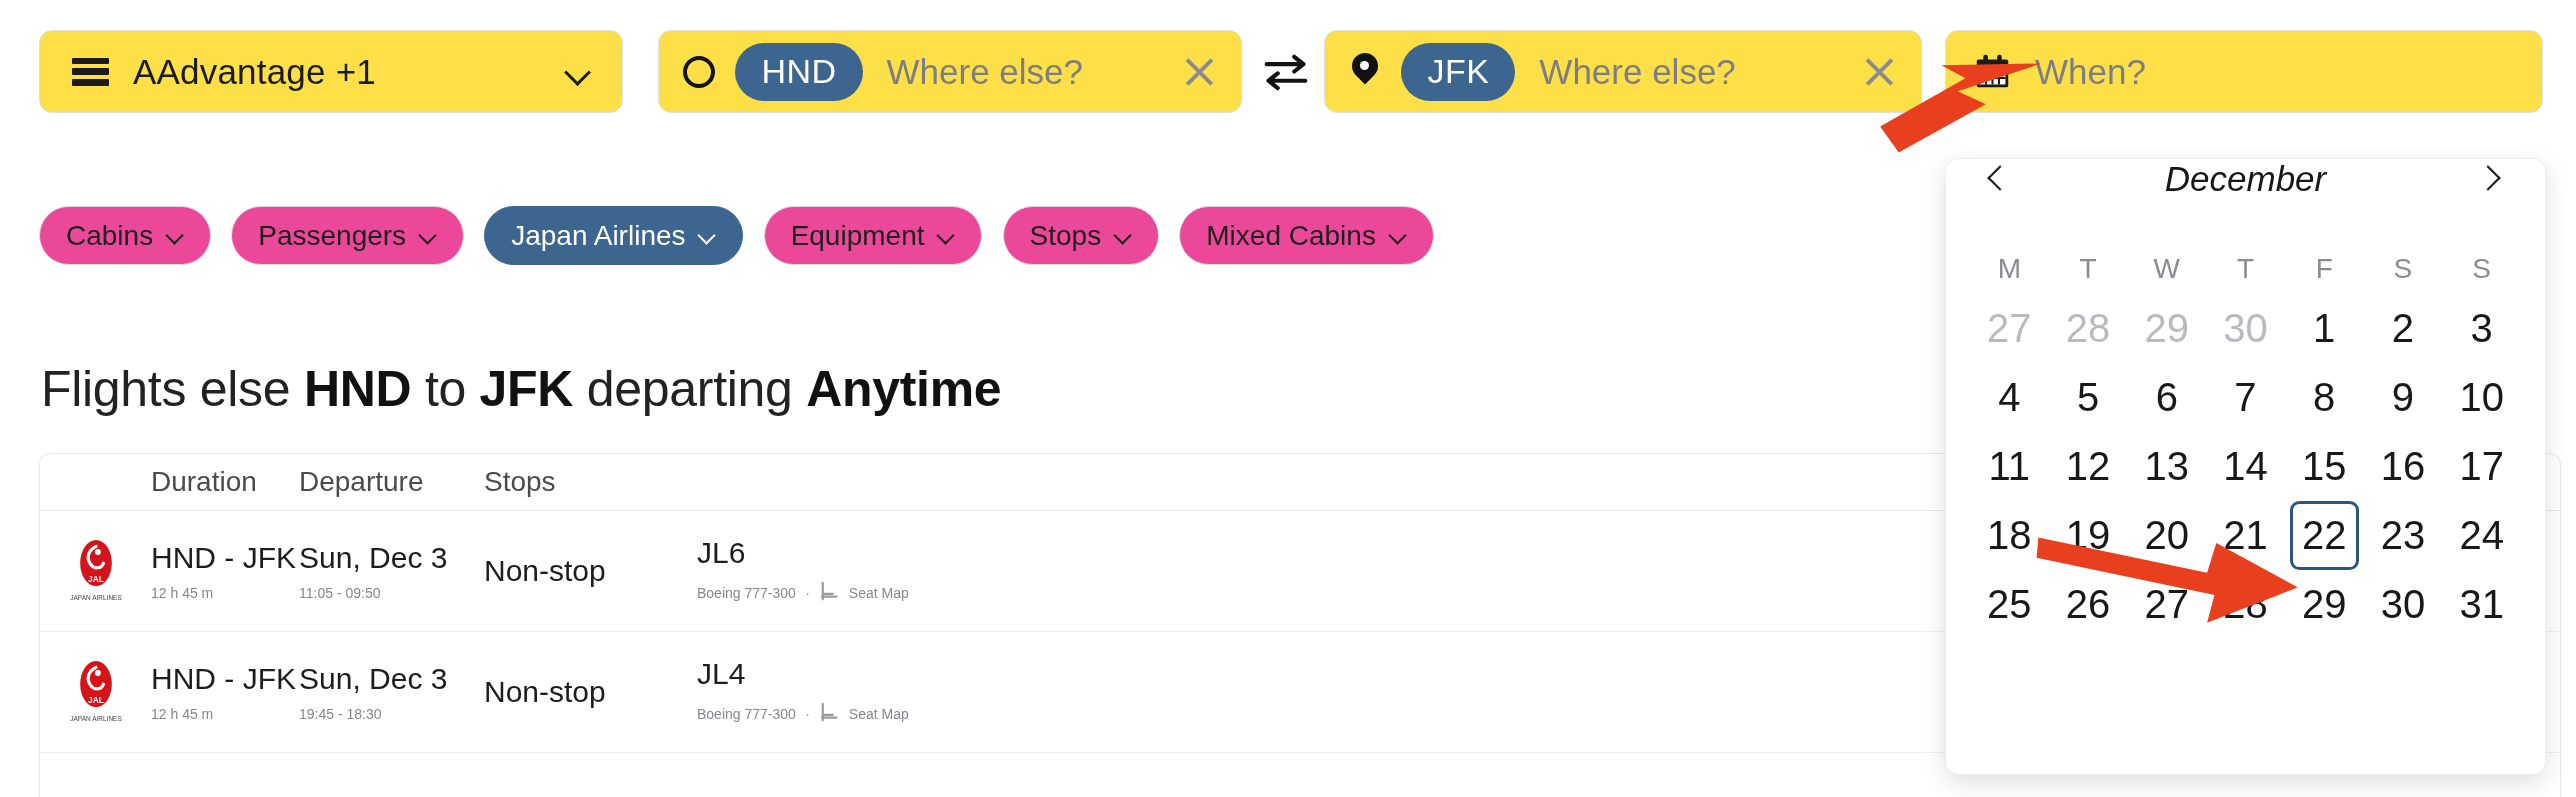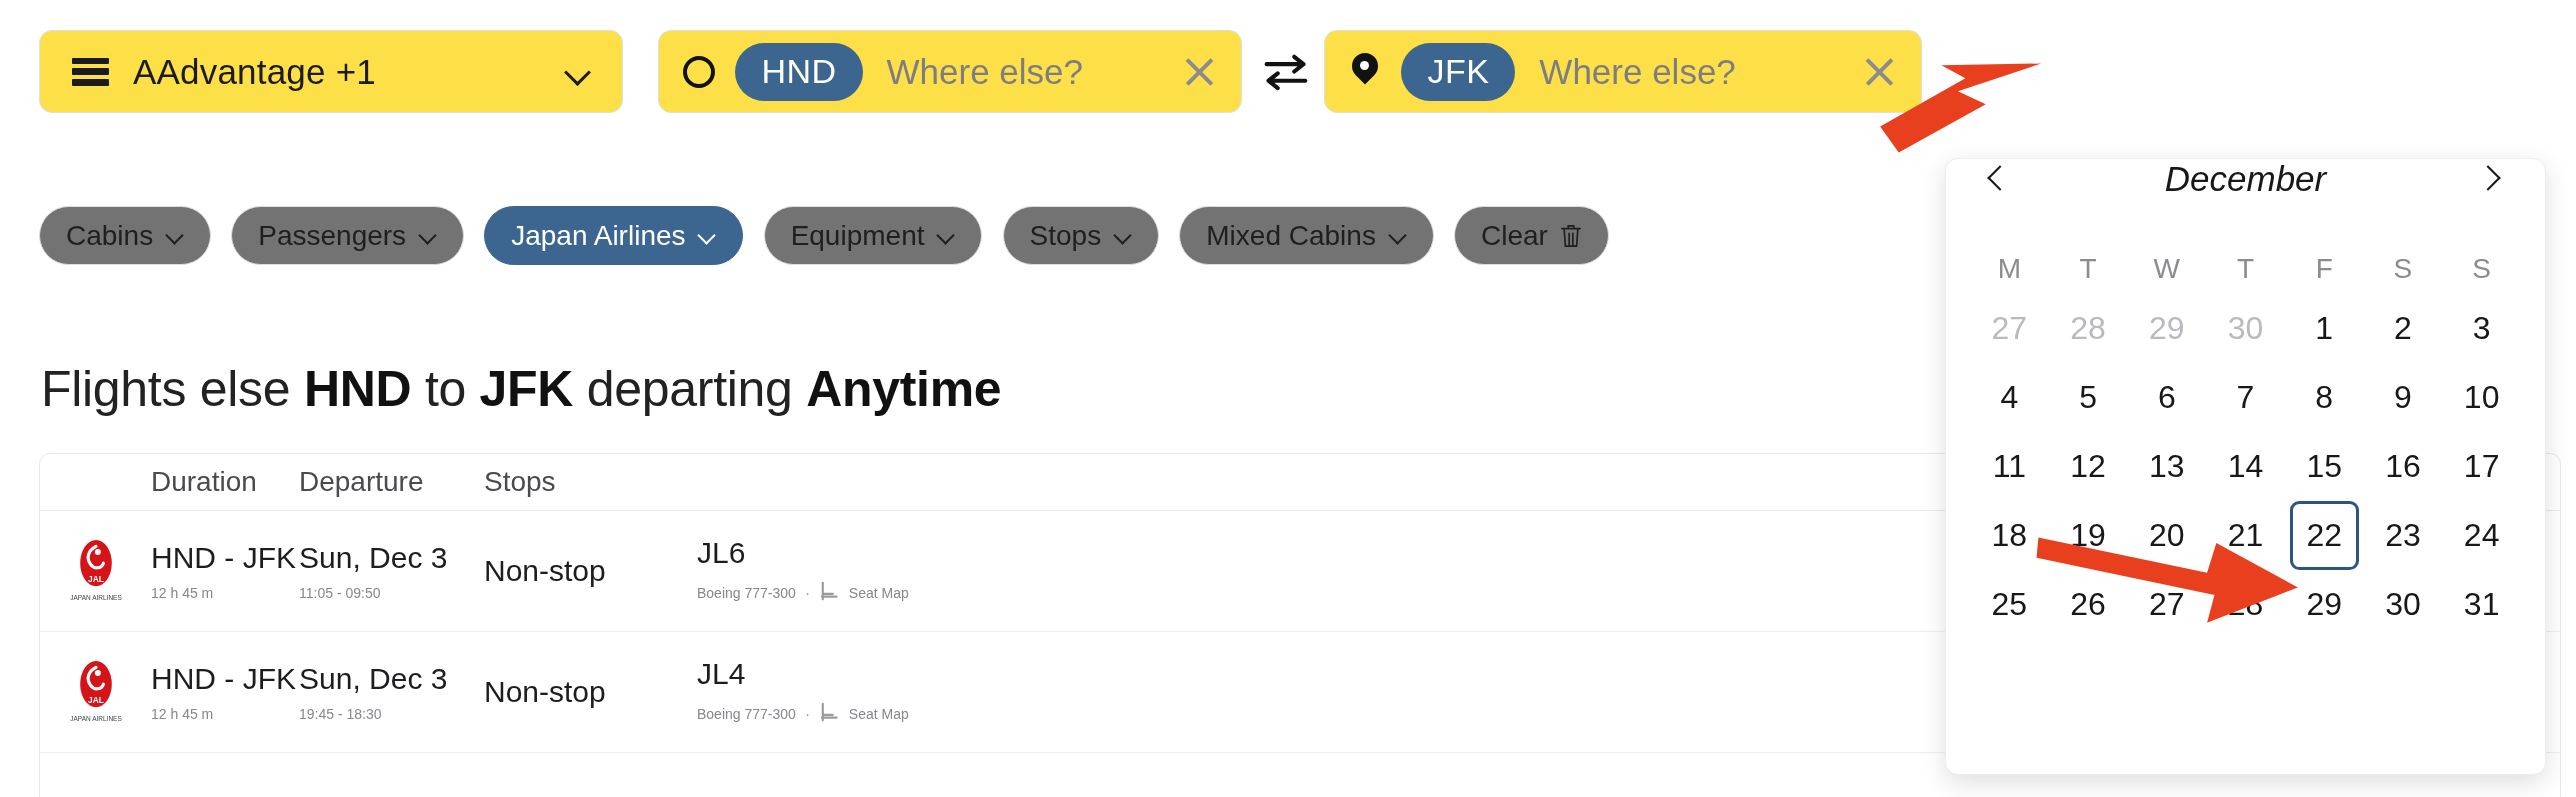--- a/index.html
+++ b/index.html
@@ -88,21 +88,21 @@
 
   .cal-icon { flex: 0 0 auto; width: 37px; height: 37px; }
   .when-label { font-size: 35px; color: #7d7d83; margin-left: 24px; }
 
   
   .chips { position: absolute; left: 39px; top: 206px; display: flex; gap: 20.4px; align-items: center; }
   .chip {
     height: 59px;
     border: 1.9px solid #dcdfe3;
     border-radius: 926px;
-    background: #737373;
+    background: #ec4899;
     display: flex; align-items: center;
     padding: 0 26px;
     font-size: 28px;
     color: #1f1f1f;
     white-space: nowrap;
   }
   .chip.active { background: #3c6590; border-color: #3c6590; color: #fff; }
   .chip .cv {
     width: 16.7px; height: 16.7px; margin-left: 14px; position: relative; flex: 0 0 auto;
   }
@@ -177,21 +177,21 @@
   }
   .cal-nav.prev::before { left: 12px; transform: rotate(-45deg); }
   .cal-nav.next::before { left: 4.6px;  transform: rotate(135deg); }
 
   .cal-grid { display: grid; grid-template-columns: repeat(7, 1fr); }
   .dow {
     text-align: center; font-size: 28px; color: #8b8b91; height: 50px; line-height: 50px;
   }
   .day {
     height: 69px; display: flex; align-items: flex-start; justify-content: center;
-    font-size: 32px; color: #18181b;
+    font-size: 40px; color: #18181b;
   }
   .day.muted { color: #b9b9bf; }
   .day .box {
     width: 69px; height: 69px; display: flex; align-items: center; justify-content: center;
   }
   .day.selected .box {
     border: 3.7px solid #2c5582; border-radius: 9.3px;
   }
 
   
@@ -230,20 +230,38 @@
       </svg>
     </div>
 
     <div class="field field-dest">
       <span class="pin-icon"></span>
       <span class="airport-chip">JFK</span>
       <span class="where-else">Where else?</span>
       <span class="x-close"></span>
     </div>
 
+    <div class="field field-when">
+      <span class="cal-icon">
+        <svg width="37" height="37" viewBox="0 0 40 40" aria-hidden="true">
+          <rect x="3" y="7" width="34" height="30" rx="2" fill="#1b1b1b"></rect>
+          <rect x="6" y="14" width="28" height="20" fill="#fff"></rect>
+          <g stroke="#1b1b1b" stroke-width="2.2">
+            <line x1="13" y1="14" x2="13" y2="34"></line>
+              <line x1="20" y1="14" x2="20" y2="34"></line>
+              <line x1="27" y1="14" x2="27" y2="34"></line>
+            <line x1="6" y1="20" x2="34" y2="20"></line>
+              <line x1="6" y1="27" x2="34" y2="27"></line>
+          </g>
+          <rect x="10" y="2" width="5" height="9" rx="2.2" fill="#1b1b1b"></rect>
+          <rect x="25" y="2" width="5" height="9" rx="2.2" fill="#1b1b1b"></rect>
+        </svg>
+      </span>
+      <span class="when-label">When?</span>
+    </div>
   </div>
 
   <div class="chips" id="chips">
       <div class="chip">
         <span>Cabins</span>
         <span class="cv"></span>
       </div>
       <div class="chip">
         <span>Passengers</span>
         <span class="cv"></span>
@@ -256,26 +274,20 @@
         <span>Equipment</span>
         <span class="cv"></span>
       </div>
       <div class="chip">
         <span>Stops</span>
         <span class="cv"></span>
       </div>
       <div class="chip">
         <span>Mixed Cabins</span>
         <span class="cv"></span>
-      </div>
-      <div class="chip">
-        <span>Clear</span>
-        <span class="trash"><svg width="22" height="26" viewBox="0 0 24 28">
-            <path d="M2 6h20M9 6V3h6v3M4.5 6l1.4 19h12.2l1.4-19M10 11v13M14 11v13" fill="none" stroke="#1f1f1f" stroke-width="1.8" stroke-linecap="round"></path>
-          </svg></span>
       </div>
     </div>
 
   <div class="heading">
     <span>Flights else </span><b>HND</b><span> to </span><b>JFK</b><span> departing </span><b>Anytime</b>
   </div>
 
   <div class="table">
     <div class="thead">
       <div class="c-logo"></div>

